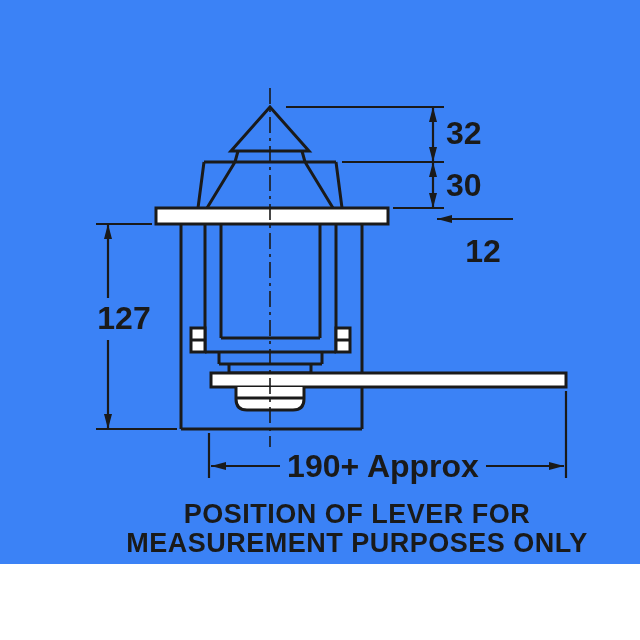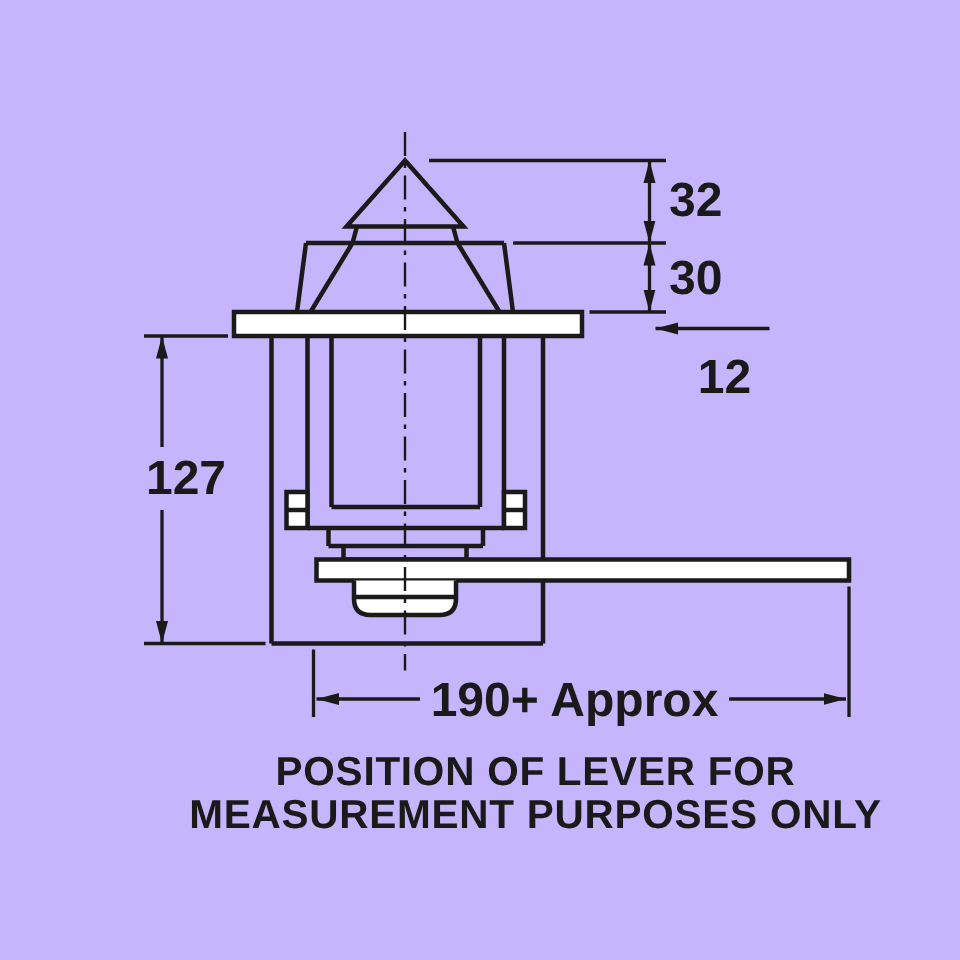--- a/index.html
+++ b/index.html
@@ -1,16 +1,16 @@
 <!DOCTYPE html>
 <html><head>
 <meta charset="utf-8">
 <style>
   html,body{margin:0;padding:0;background:#ffffff;}
-  .canvas{position:relative;width:640px;height:640px;background:#c4b5fd;overflow:hidden;}
+  .canvas{position:relative;width:640px;height:564px;background:#3b82f6;overflow:hidden;}
   svg{display:block;}
   svg text{font-family:"Liberation Sans","DejaVu Sans",sans-serif;font-weight:bold;fill:#1a1a1a;}
   .dim-text{font-size:32px;}
   .caption-text{font-size:27px;letter-spacing:0.5px;}
   .part{fill:none;stroke:#1a1a1a;stroke-width:3;stroke-linejoin:miter;}
   .part-filled{fill:#ffffff;stroke:#1a1a1a;stroke-width:3;}
   .dim{fill:none;stroke:#1a1a1a;stroke-width:2.2;}
   .center{fill:none;stroke:#1a1a1a;stroke-width:1.6;stroke-dasharray:16 5 3 5;}
 </style>
 </head>

